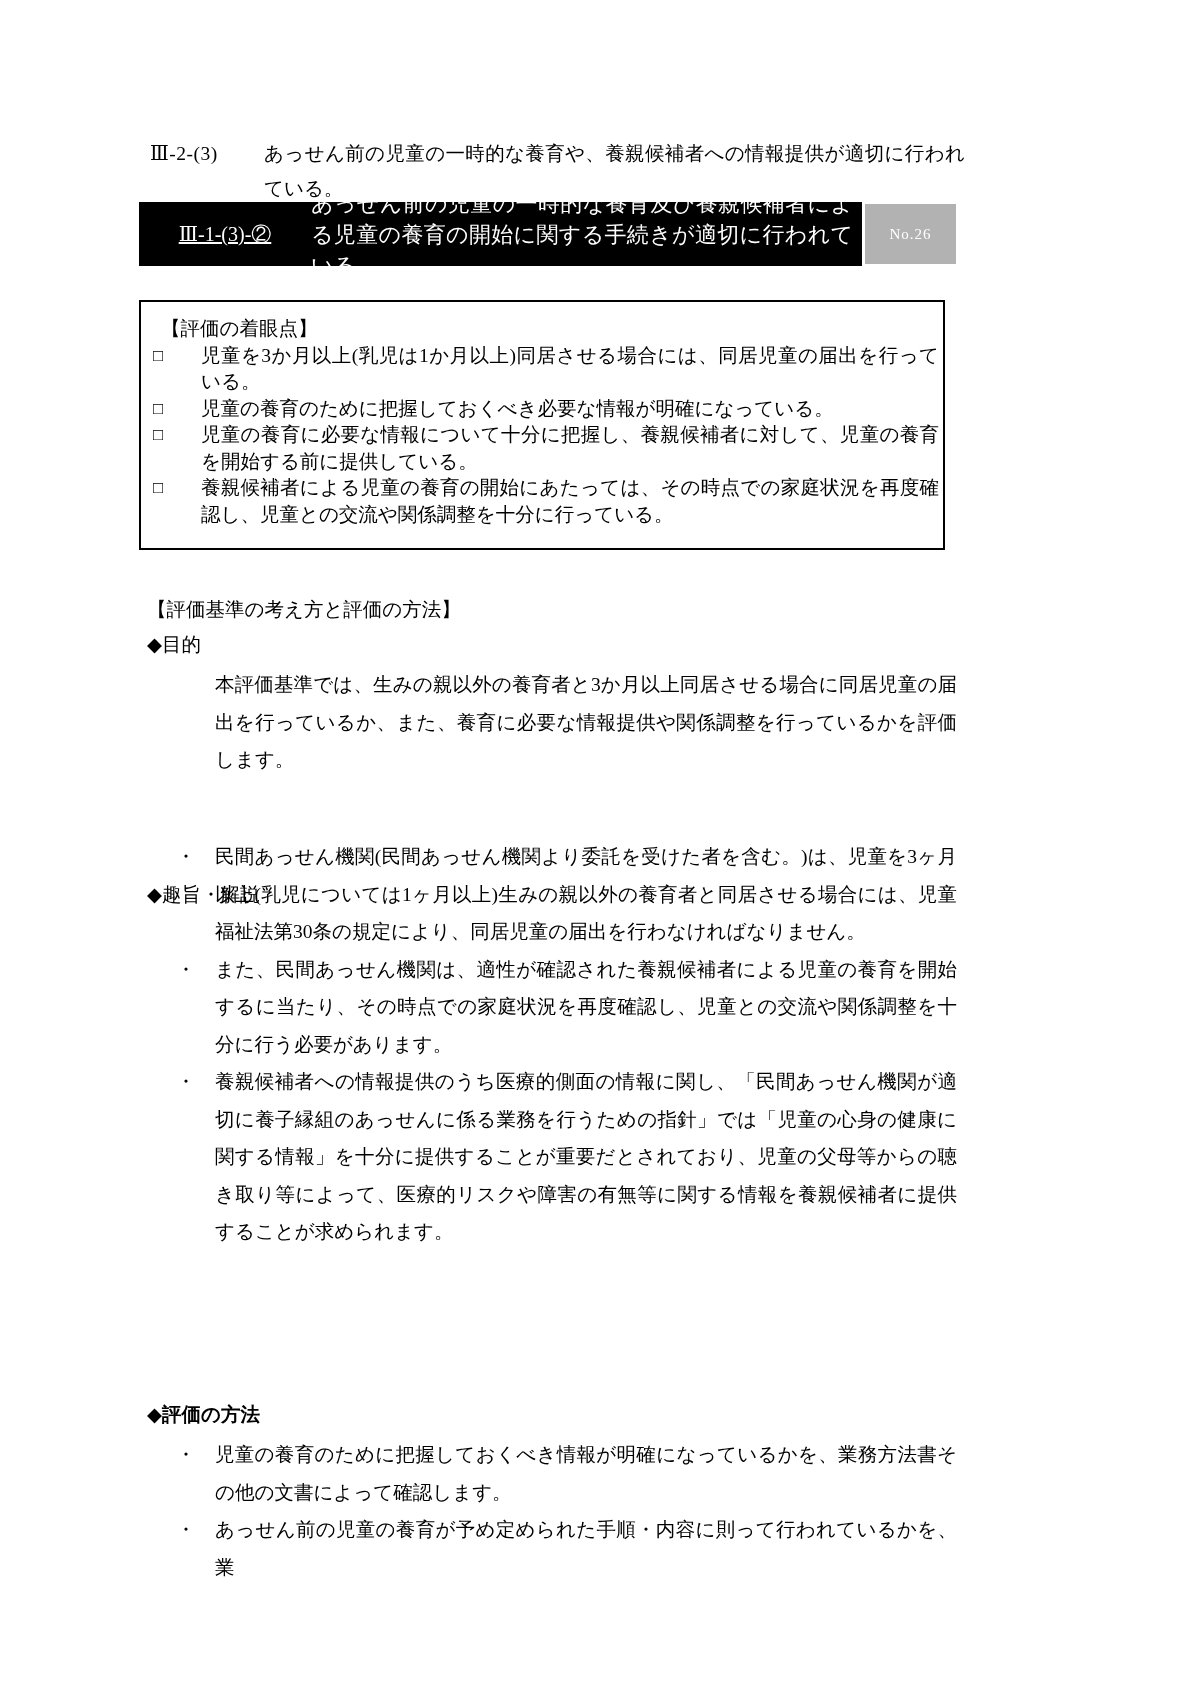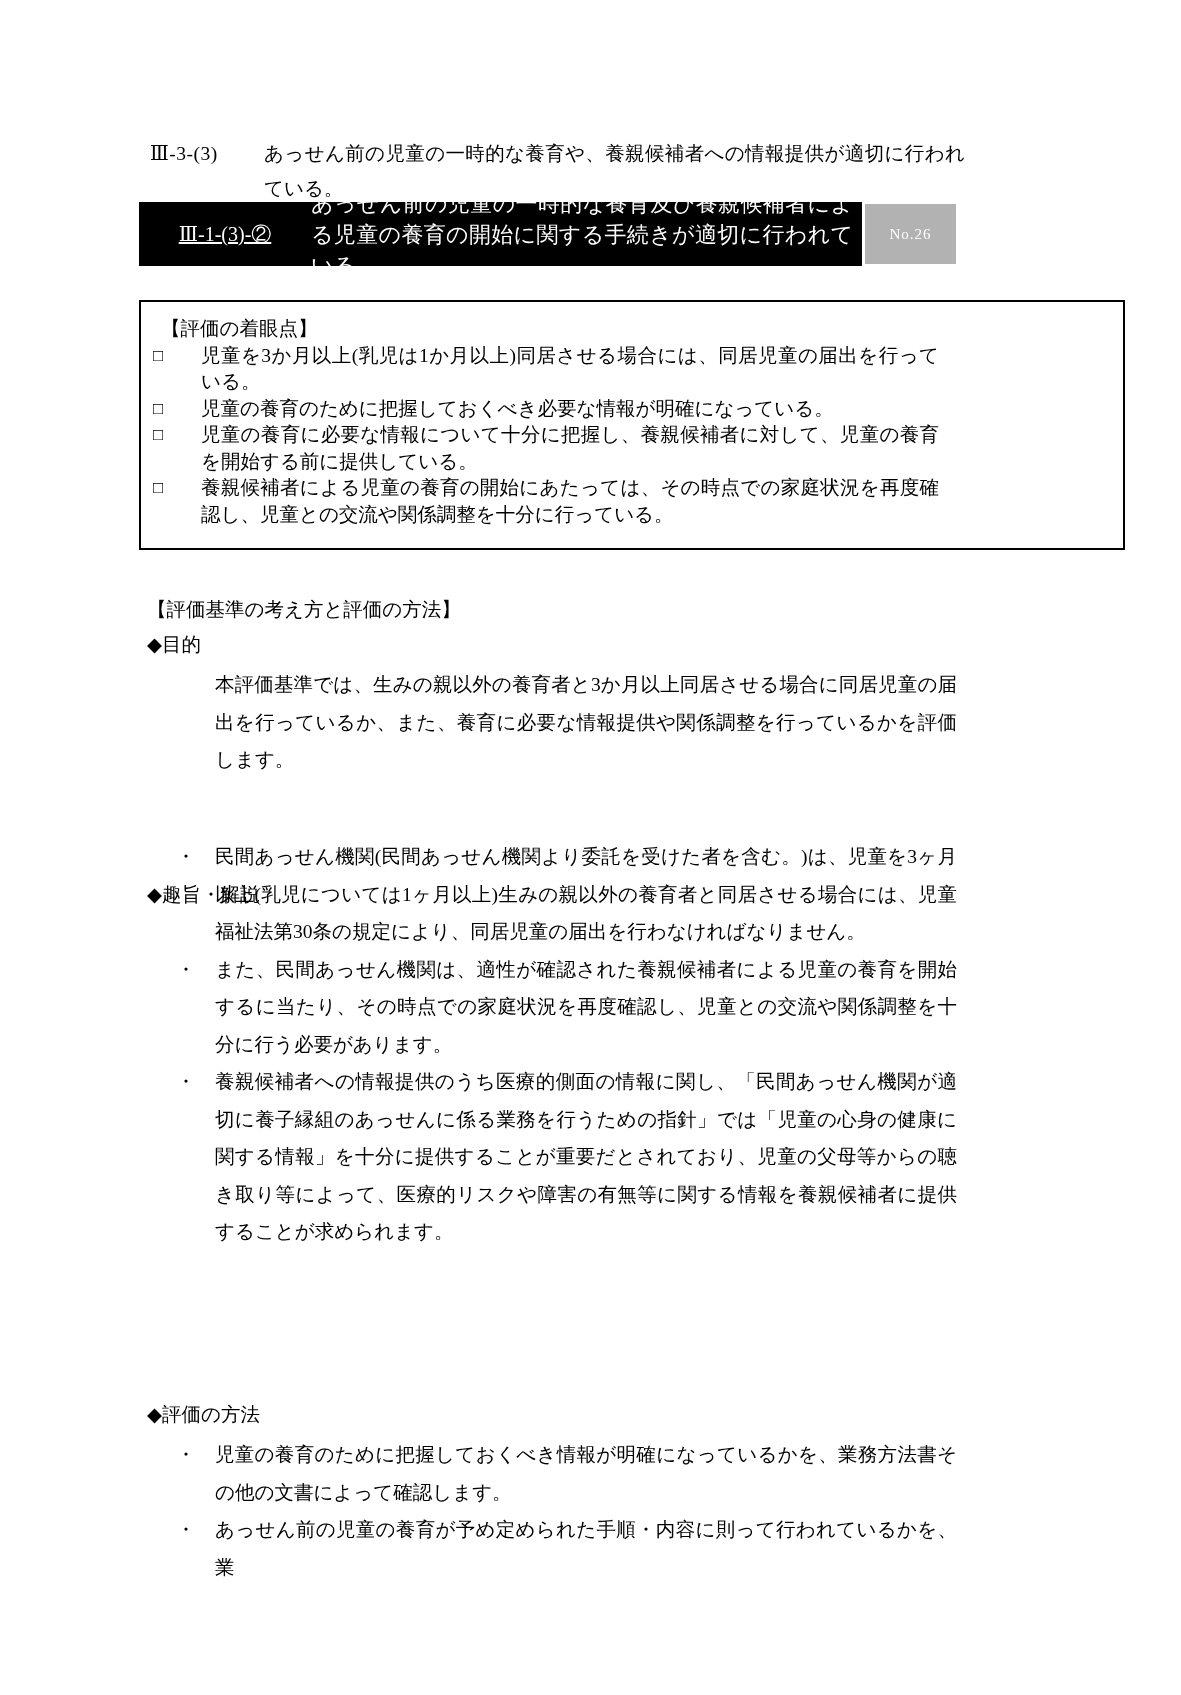--- a/index.html
+++ b/index.html
@@ -69,21 +69,21 @@
     border-left-width: 3px;
     display: flex; align-items: center; justify-content: center;
     font-size: 15px;
     letter-spacing: 1px;
   }
 
   
   .focus-box {
     position: absolute;
     left: 139px; top: 300px;
-    width: 986px;
+    width: 806px;
     border: 2px solid #000000;
     background: #ffffff;
     padding: 14px 8px 20px 8px;
     font-size: 19.5px;
     line-height: 26.5px;
   }
   .focus-box .focus-title { padding-left: 12px; }
   .focus-row { display: flex; }
   .focus-row .check {
     width: 52px; flex: none;
@@ -120,21 +120,21 @@
     left: 0; top: 0;
     width: 39px;
   }
 </style>
 </head>
 <body>
 
 <div class="page">
 
   <div class="section-heading">
-    <span class="code">Ⅲ-3-(3)</span>
+    <span class="code">Ⅲ-2-(3)</span>
     <span class="txt jtext">あっせん前の児童の一時的な養育や、養親候補者への情報提供が適切に行われている。</span>
   </div>
 
   <div class="criterion-bar">
     <div class="bar-code">Ⅲ-1-(3)-②</div>
     <div class="bar-text jtext">あっせん前の児童の一時的な養育及び養親候補者による児童の養育の開始に関する手続きが適切に行われている。</div>
     <div class="bar-badge">No.26</div>
   </div>
 
   <div class="focus-box">
@@ -171,21 +171,21 @@
     <div class="bullet-item">
       <span class="blt">・</span>
       <span class="jtext" style="display:block;">また、民間あっせん機関は、適性が確認された養親候補者による児童の養育を開始するに当たり、その時点での家庭状況を再度確認し、児童との交流や関係調整を十分に行う必要があります。</span>
     </div>
     <div class="bullet-item">
       <span class="blt">・</span>
       <span class="jtext" style="display:block;">養親候補者への情報提供のうち医療的側面の情報に関し、「民間あっせん機関が適切に養子縁組のあっせんに係る業務を行うための指針」では「児童の心身の健康に関する情報」を十分に提供することが重要だとされており、児童の父母等からの聴き取り等によって、医療的リスクや障害の有無等に関する情報を養親候補者に提供することが求められます。</span>
     </div>
   </div>
 
-  <div class="block-heading" style="top:1400px;">◆評価の方法</div>
+  <div class="block-heading" style="top:1400px;font-weight:bold;">◆評価の方法</div>
   <div class="bullet-list" style="top:1436px;">
     <div class="bullet-item">
       <span class="blt">・</span>
       <span class="jtext" style="display:block;">児童の養育のために把握しておくべき情報が明確になっているかを、業務方法書その他の文書によって確認します。</span>
     </div>
     <div class="bullet-item">
       <span class="blt">・</span>
       <span class="jtext" style="display:block;">あっせん前の児童の養育が予め定められた手順・内容に則って行われているかを、業</span>
     </div>
   </div>

